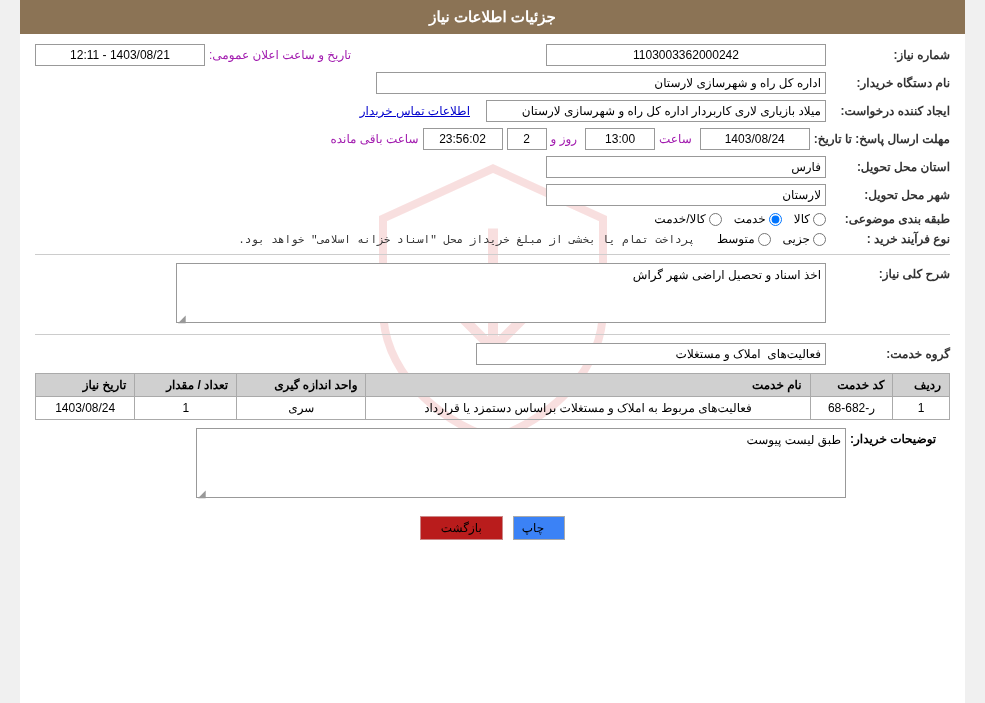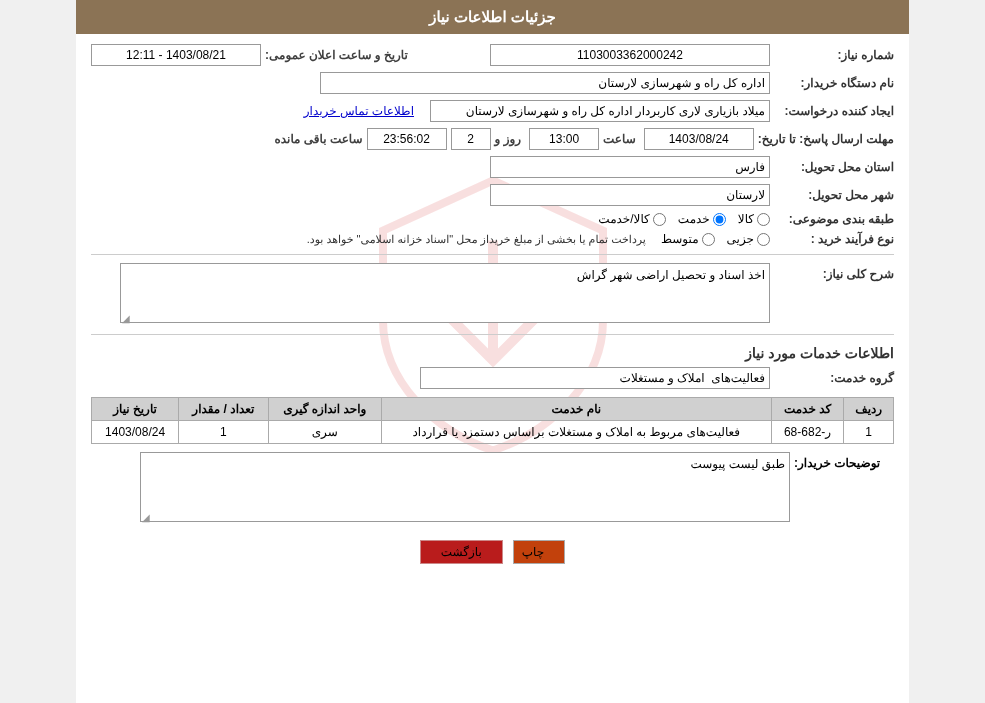--- a/index.html
+++ b/index.html
@@ -3,21 +3,21 @@
   <meta charset="utf-8">
   <style>
     * { box-sizing: border-box; margin: 0; padding: 0; }
     body {
       font-family: Tahoma, Arial, sans-serif;
       font-size: 12px;
       background: #f0f0f0;
       direction: rtl;
     }
     .page-wrapper {
-      width: 833px;
+      width: 945px;
       min-height: 703px;
       background: #fff;
       margin: 0 auto;
     }
     .header-bar {
       background: #8B7355;
       color: #fff;
       text-align: center;
       padding: 8px 0;
       font-size: 15px;
@@ -88,21 +88,21 @@
     }
     .services-table {
       width: 100%;
       border-collapse: collapse;
       margin: 8px 0;
     }
     .services-table th {
       background: #d0d0d0;
       border: 1px solid #aaa;
       padding: 4px 8px;
-      text-align: center;
+      text-align: right;
       font-weight: bold;
     }
     .services-table td {
       border: 1px solid #aaa;
       padding: 4px 8px;
       text-align: center;
     }
     .services-table tr:nth-child(even) td {
       background: #f9f9f9;
     }
@@ -127,21 +127,21 @@
     }
     .btn {
       padding: 4px 20px;
       font-size: 12px;
       font-family: Tahoma, Arial, sans-serif;
       cursor: pointer;
       border: 1px solid #aaa;
       background: #e8e8e8;
     }
     .btn-print {
-      background: #c2410c;
+      background: #3b82f6;
       padding-left: 8px;
     }
     .btn-back {
       background: #b91c1c;
       border-color: #c88;
     }
     .watermark-container {
       position: relative;
     }
     .watermark {
@@ -166,22 +166,22 @@
       position: relative;
     }
     .textarea-corner {
       position: absolute;
       bottom: 2px;
       left: 2px;
       color: #999;
       font-size: 10px;
     }
     .inline-label {
-      font-weight: bold;
-      color: #404040;
+      font-weight: normal;
+      color: #a21caf;
       white-space: nowrap;
     }
   </style>
 </head>
 <body>
 
 <div class="page-wrapper">
 
   <div class="header-bar">
     <span>جزئیات اطلاعات نیاز</span>
@@ -264,36 +264,35 @@
         <div class="radio-group" style="margin-left:8px;">
           <label class="radio-item">
             <input type="radio" name="purchase" style=""> 
               <span>جزیی</span>
           </label>
           <label class="radio-item">
             <input type="radio" name="purchase" style=""> 
               <span>متوسط</span>
           </label>
         </div>
-        <span class="note-text" style="margin-right:3px;">پرداخت تمام یا بخشی از مبلغ خریداز محل "اسناد خزانه اسلامی" خواهد بود.</span>
+        <span class="note-text" style="margin-right:10px;font-family:Liberation Mono, monospace;">پرداخت تمام یا بخشی از مبلغ خریداز محل "اسناد خزانه اسلامی" خواهد بود.</span>
       </div>
 
       <hr class="divider">
 
       <div class="form-row" style="align-items:flex-start;">
         <span class="label" style="padding-top:4px; font-size:12px; font-weight:bold;">شرح کلی نیاز:</span>
         <div class="textarea-wrapper">
           <textarea class="textarea-box" style="">اخذ اسناد و تحصیل اراضی شهر گراش</textarea>
           <span class="textarea-corner">◢</span>
         </div>
       </div>
 
       <hr class="divider">
 
-      <div class="section-title">اطلاعات خدمات مورد نیاز</div>
 
       <div class="form-row">
         <span class="label">گروه خدمت:</span>
         <input class="input-box" type="text" style="width: 350px; text-align: right;" value="فعالیت‌های  املاک و مستغلات" readonly="">
       </div>
 
       <table class="services-table">
         <thead>
           <tr>
             <th>ردیف</th>

